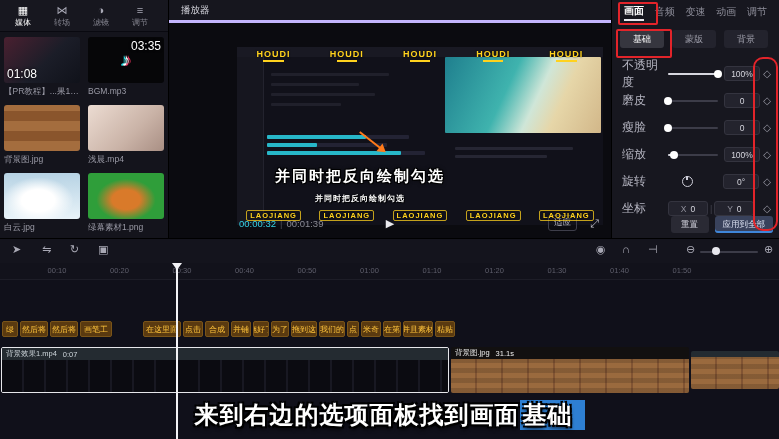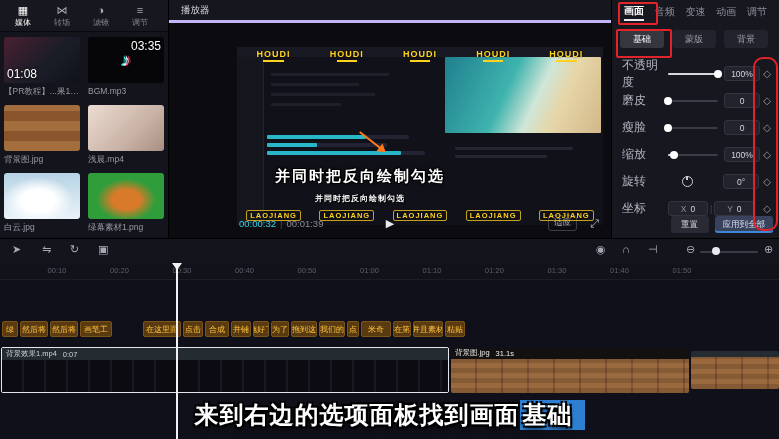--- a/index.html
+++ b/index.html
@@ -359,21 +359,21 @@
           <div class="tclip" style="width: 32px;">画笔工</div>
           <div class="tclip" style="width: 38px; margin-left: 29px;">在这里面</div>
           <div class="tclip" style="width: 20px;">点击</div>
           <div class="tclip" style="width: 24px;">合成</div>
           <div class="tclip" style="width: 20px;">并铺</div>
           <div class="tclip" style="width: 16px;">拖好了</div>
           <div class="tclip" style="width: 18px;">为了</div>
           <div class="tclip" style="width: 26px;">拖到这</div>
           <div class="tclip" style="width: 26px;">我们的</div>
           <div class="tclip" style="width: 12px;">点</div>
-          <div class="tclip" style="width: 30px;">米奇</div>
+          <div class="tclip" style="width: 20px;">米奇</div>
           <div class="tclip" style="width: 18px;">在第</div>
           <div class="tclip" style="width: 30px;">并且素材</div>
           <div class="tclip" style="width: 20px;">粘贴</div>
         </div>
       <div class="vclip vclip1">
         <div class="vhead">
           <span>背景效果1.mp4</span>
           <span>0:07</span>
         </div>
         <div class="vbody film"></div>

